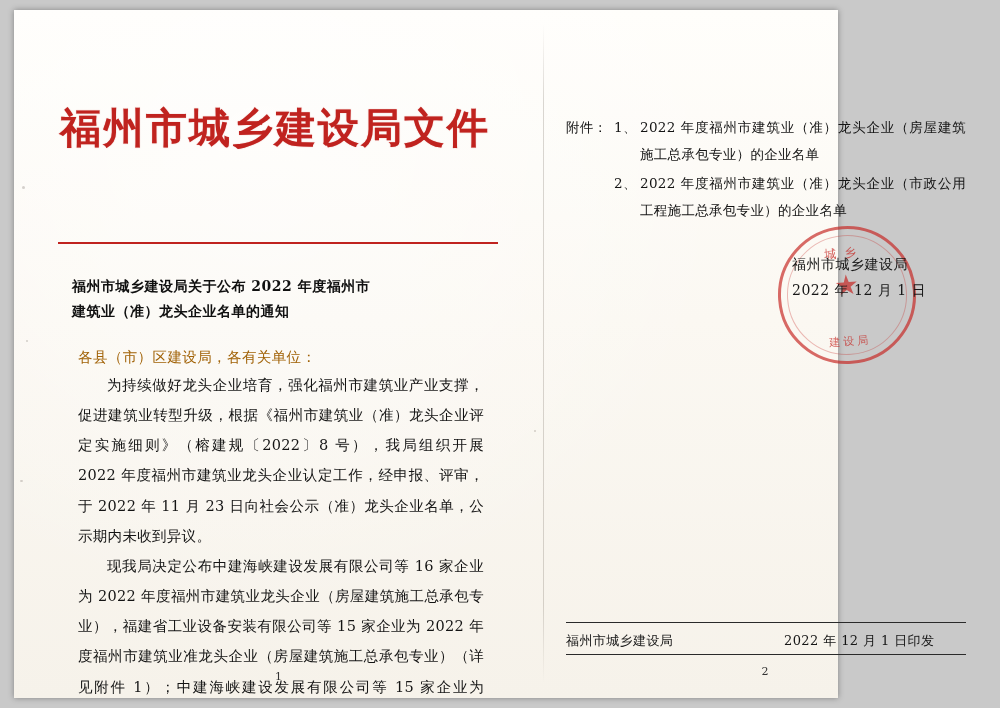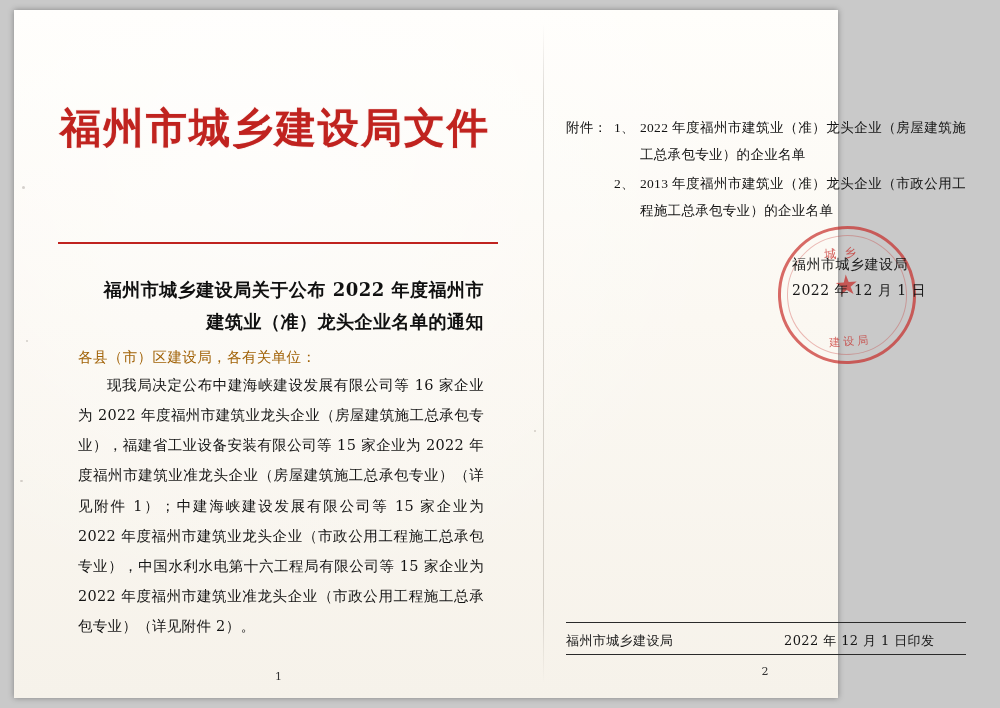--- a/index.html
+++ b/index.html
@@ -94,22 +94,22 @@
     width: 440px;
     height: 2px;
     background: #c0231f;
   }
 
   .doc-title {
     position: absolute;
     left: 58px;
     top: 264px;
     width: 412px;
-    text-align: right;
-    font-size: 18px;
+    text-align: left;
+    font-size: 14px;
     font-weight: bold;
     line-height: 1.75;
     color: #101010;
     letter-spacing: 0.5px;
   }
 
   .salutation {
     position: absolute;
     left: 64px;
     top: 338px;
@@ -151,21 +151,20 @@
     font-size: 13.5px;
     line-height: 2.0;
     color: #141414;
     letter-spacing: 0.3px;
   }
   .att-row {
     display: block;
     padding-left: 74px;
     position: relative;
     text-align: justify;
-    font-family: Liberation Serif, serif;
   }
   .att-row .lead {
     position: absolute;
     left: 0;
     top: 0;
   }
   .att-row .num {
     position: absolute;
     left: 48px;
     top: 0;
@@ -308,37 +307,38 @@
       <div class="red-rule"></div>
 
       <div class="doc-title">
         <div>福州市城乡建设局关于公布 2022 年度福州市</div>
         <div>建筑业（准）龙头企业名单的通知</div>
       </div>
 
       <div class="salutation">各县（市）区建设局，各有关单位：</div>
 
       <div class="body-text">
+        <p class="indent">为持续做好龙头企业培育，强化福州市建筑业产业支撑，促进建筑业转型升级，根据《福州市建筑业（准）龙头企业评定实施细则》（榕建规〔2022〕8 号），我局组织开展 2022 年度福州市建筑业龙头企业认定工作，经申报、评审，于 2022 年 11 月 23 日向社会公示（准）龙头企业名单，公示期内未收到异议。</p>
         <p class="indent">现我局决定公布中建海峡建设发展有限公司等 16 家企业为 2022 年度福州市建筑业龙头企业（房屋建筑施工总承包专业），福建省工业设备安装有限公司等 15 家企业为 2022 年度福州市建筑业准龙头企业（房屋建筑施工总承包专业）（详见附件 1）；中建海峡建设发展有限公司等 15 家企业为 2022 年度福州市建筑业龙头企业（市政公用工程施工总承包专业），中国水利水电第十六工程局有限公司等 15 家企业为 2022 年度福州市建筑业准龙头企业（市政公用工程施工总承包专业）（详见附件 2）。</p>
       </div>
 
       <div class="page-num-left">1</div>
     </div>
 
     <div class="page page-right">
 
       <div class="attachments">
         <div class="att-row">
           <span class="lead">附件：</span>
           <span class="num">1、</span>
           <span>2022 年度福州市建筑业（准）龙头企业（房屋建筑施工总承包专业）的企业名单</span>
         </div>
         <div class="att-row second">
           <span class="num">2、</span>
-          <span>2013 年度福州市建筑业（准）龙头企业（市政公用工程施工总承包专业）的企业名单</span>
+          <span>2022 年度福州市建筑业（准）龙头企业（市政公用工程施工总承包专业）的企业名单</span>
         </div>
       </div>
 
       <div class="seal">
         <div class="seal-inner"></div>
         <div class="seal-top-text">城乡</div>
         <div class="seal-star">★</div>
         <div class="seal-bottom-text">建设局</div>
       </div>
 

